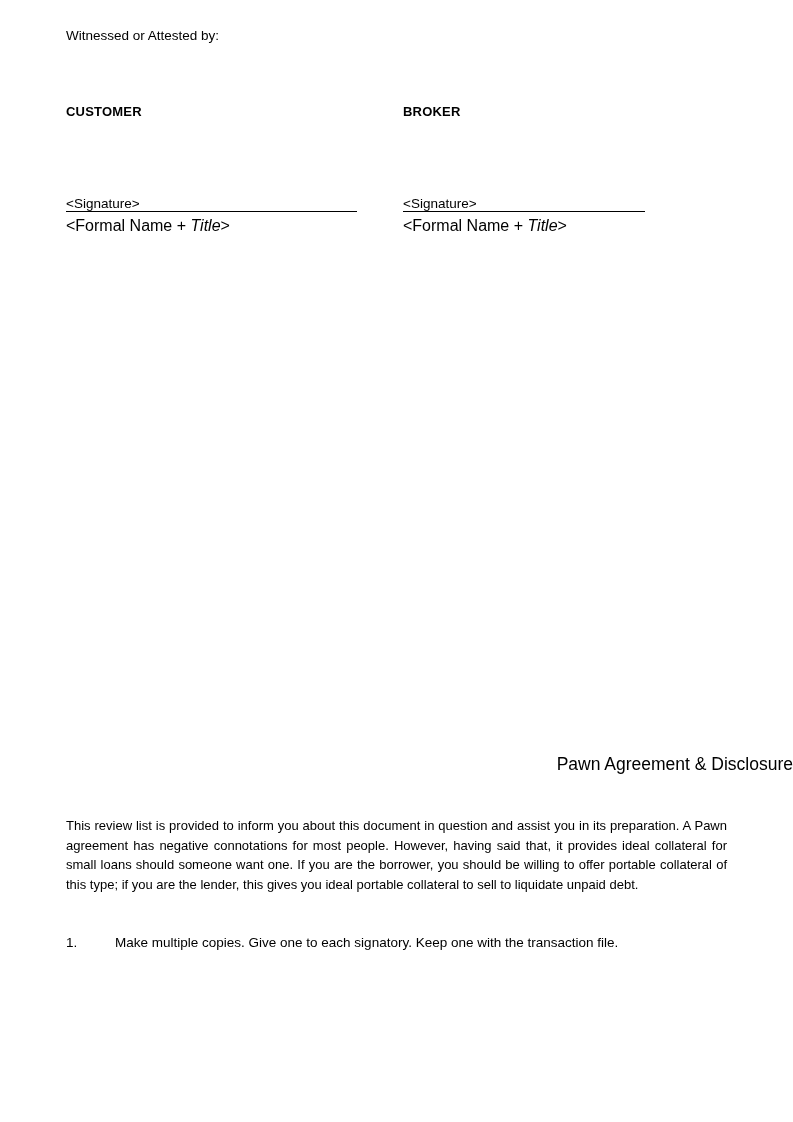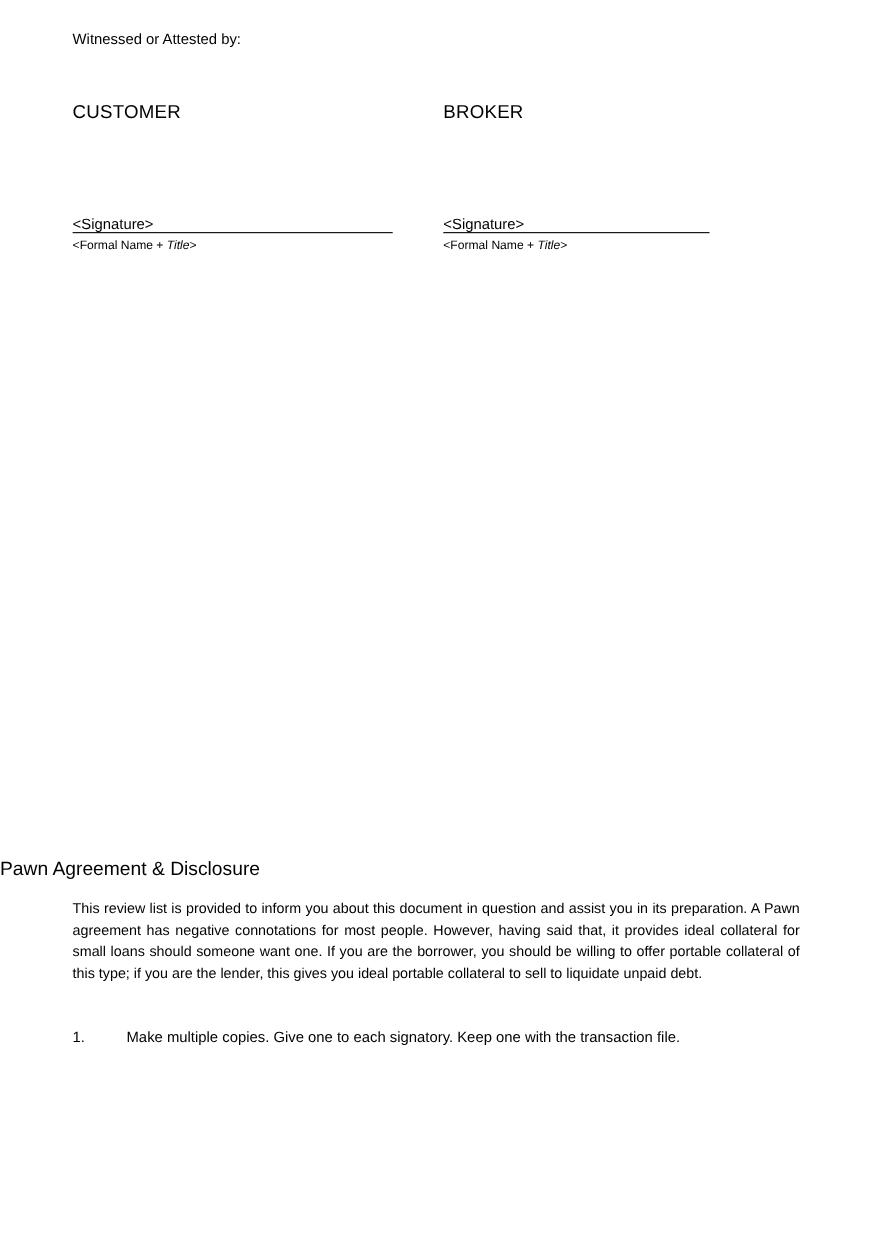--- a/index.html
+++ b/index.html
@@ -25,24 +25,24 @@
   }
   .sig-col {
     position: absolute;
     top: 92px;
     height: 150px;
   }
   .sig-col.left  { left: 66px;  width: 291px; }
   .sig-col.right { left: 403px; width: 242px; }
   .sig-role {
     position: absolute;
-    top: 0;
+    top: 12px;
     left: 0;
-    font-weight: normal;
-    font-size: 17px;
+    font-weight: bold;
+    font-size: 13px;
     letter-spacing: 0.2px;
   }
   .sig-placeholder {
     position: absolute;
     top: 60px;
     left: 0;
     font-size: 13.5px;
     margin-top: 44px;
   }
   .sig-line {
@@ -50,30 +50,30 @@
     top: 119px;
     left: 0;
     width: 100%;
     height: 0;
     border-bottom: 1.5px solid #000000;
   }
   .sig-formal {
     position: absolute;
     top: 125px;
     left: 0;
-    font-size: 11px;
+    font-size: 16px;
     white-space: nowrap;
   }
   .sig-formal .it { font-style: italic; }
   .review-heading {
     position: absolute;
     left: 0;
-    top: 778px;
+    top: 753px;
     width: 100%;
-    text-align: left;
+    text-align: right;
   }
   .review-title {
     font-size: 17.5px;
     line-height: 23px;
     font-weight: normal;
   }
   .review-subtitle {
     font-size: 14px;
     line-height: 18px;
     margin-top: 2px;

